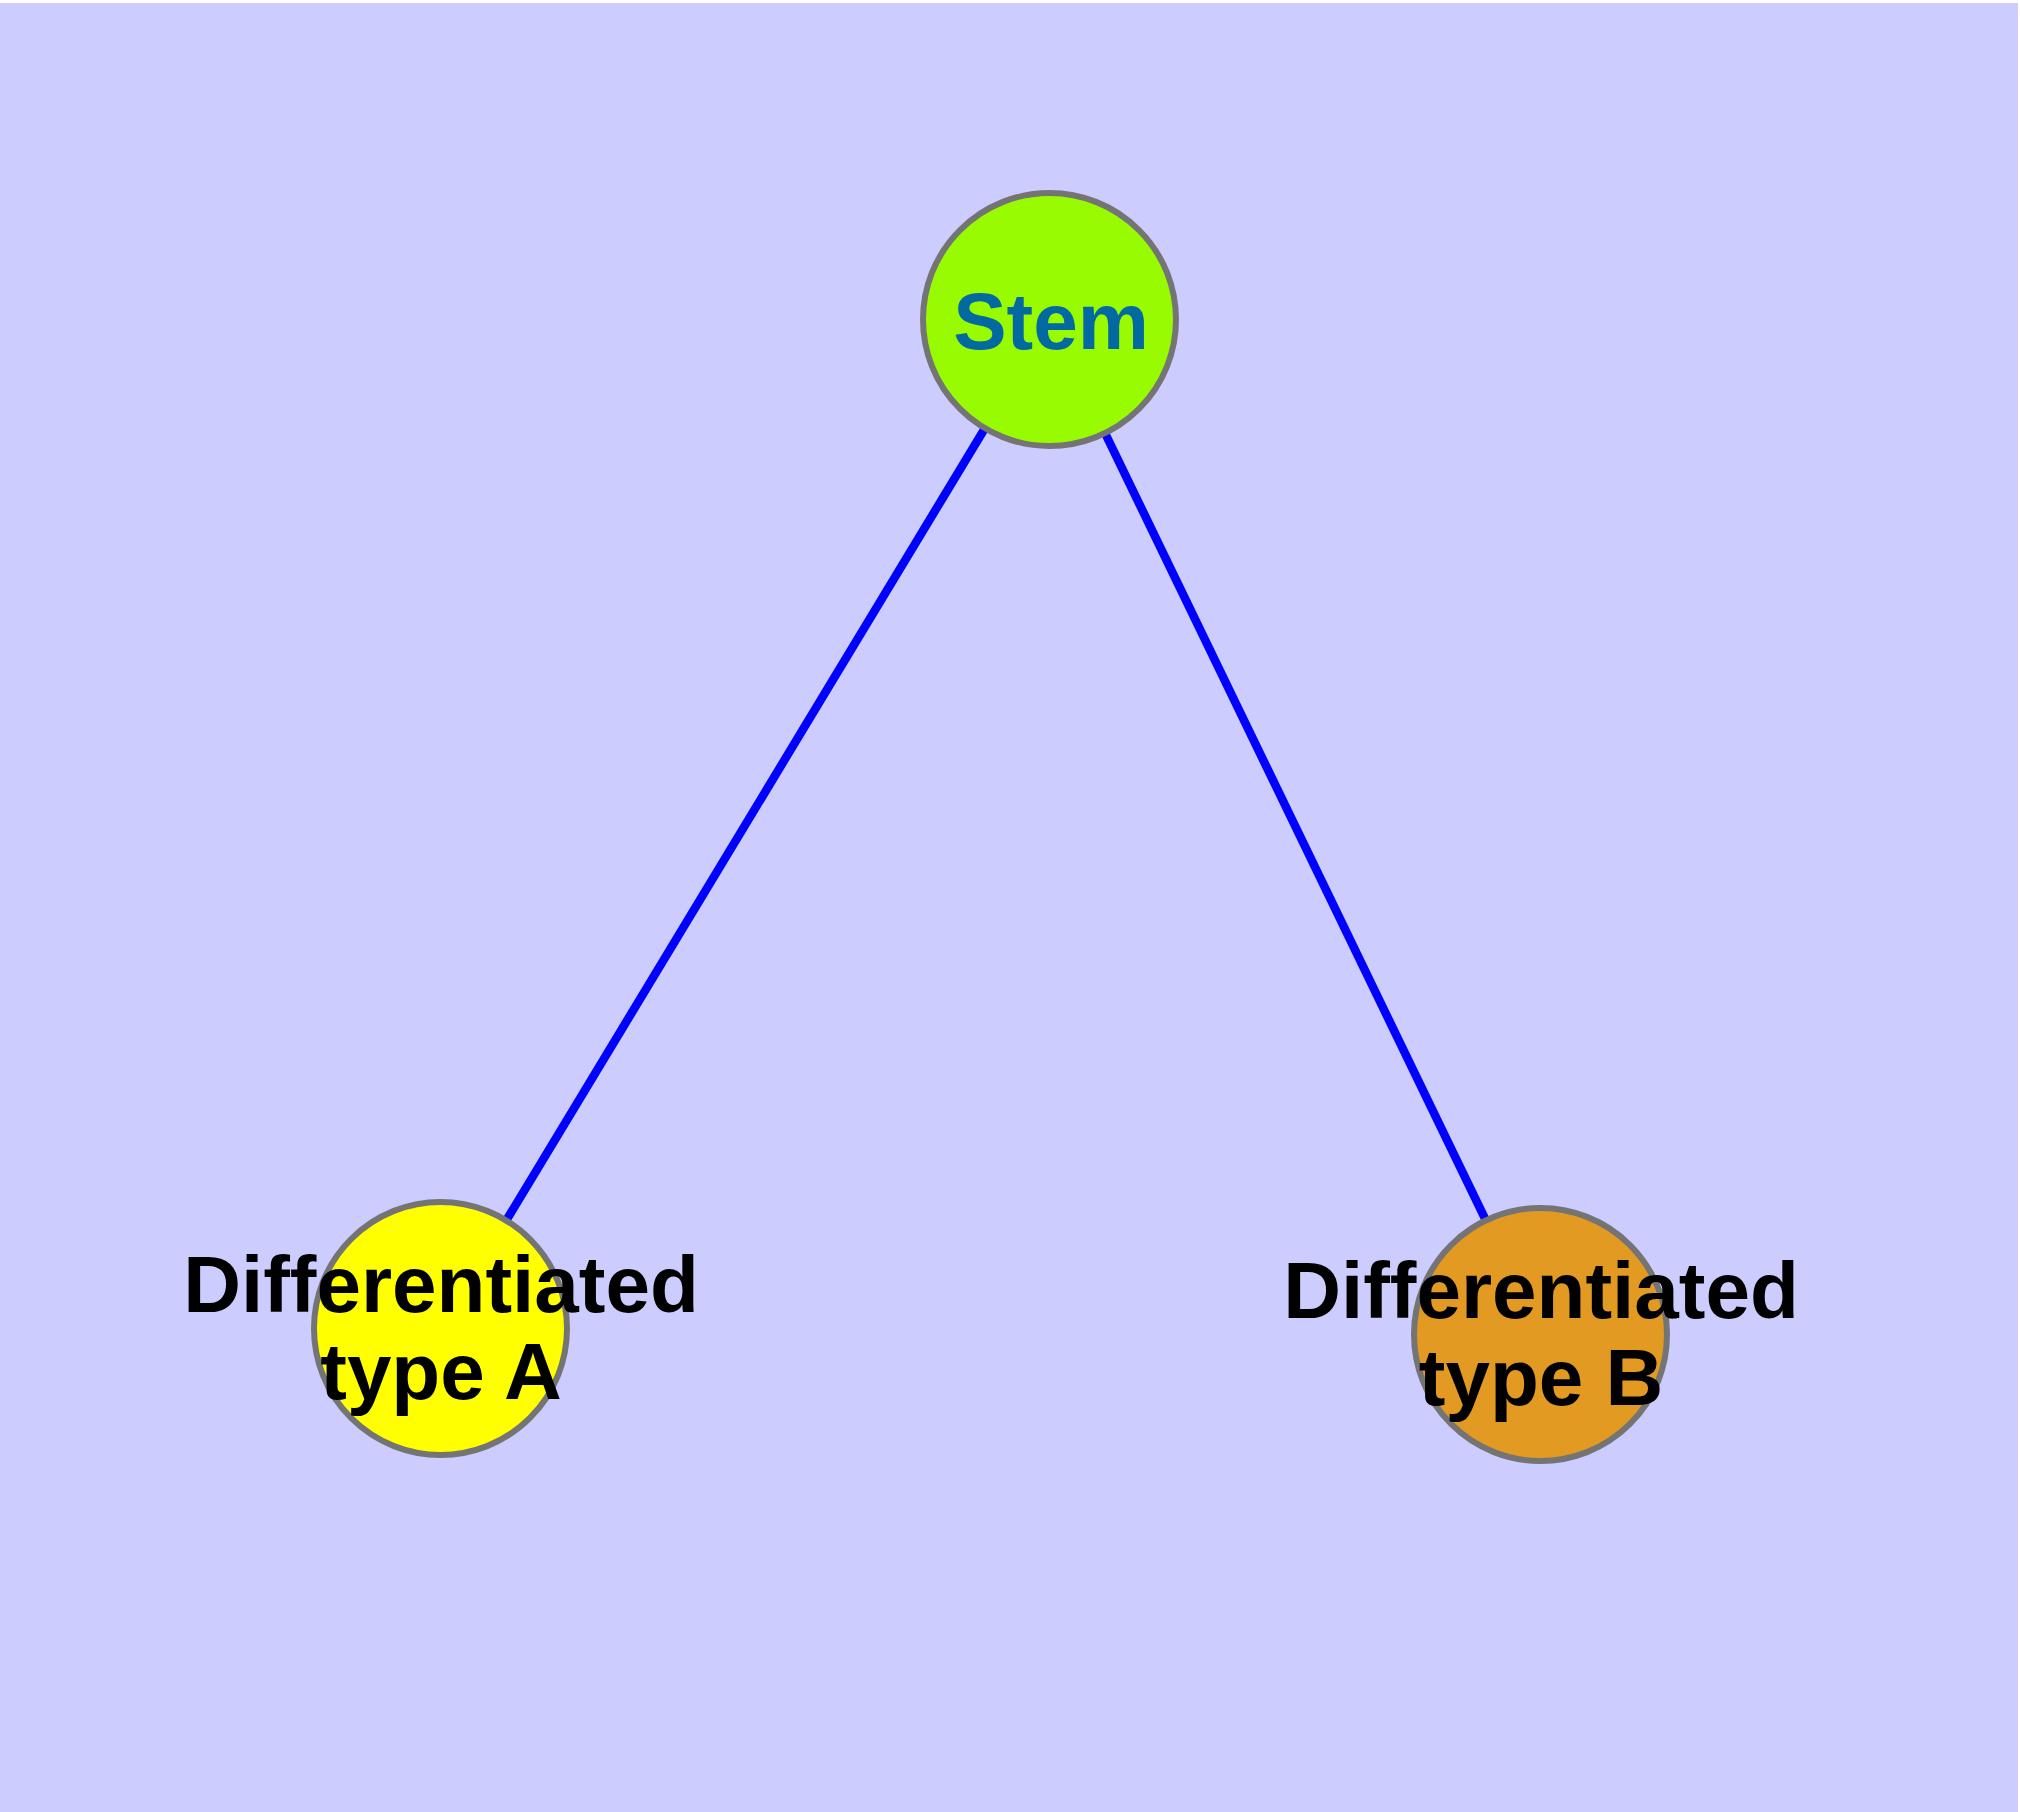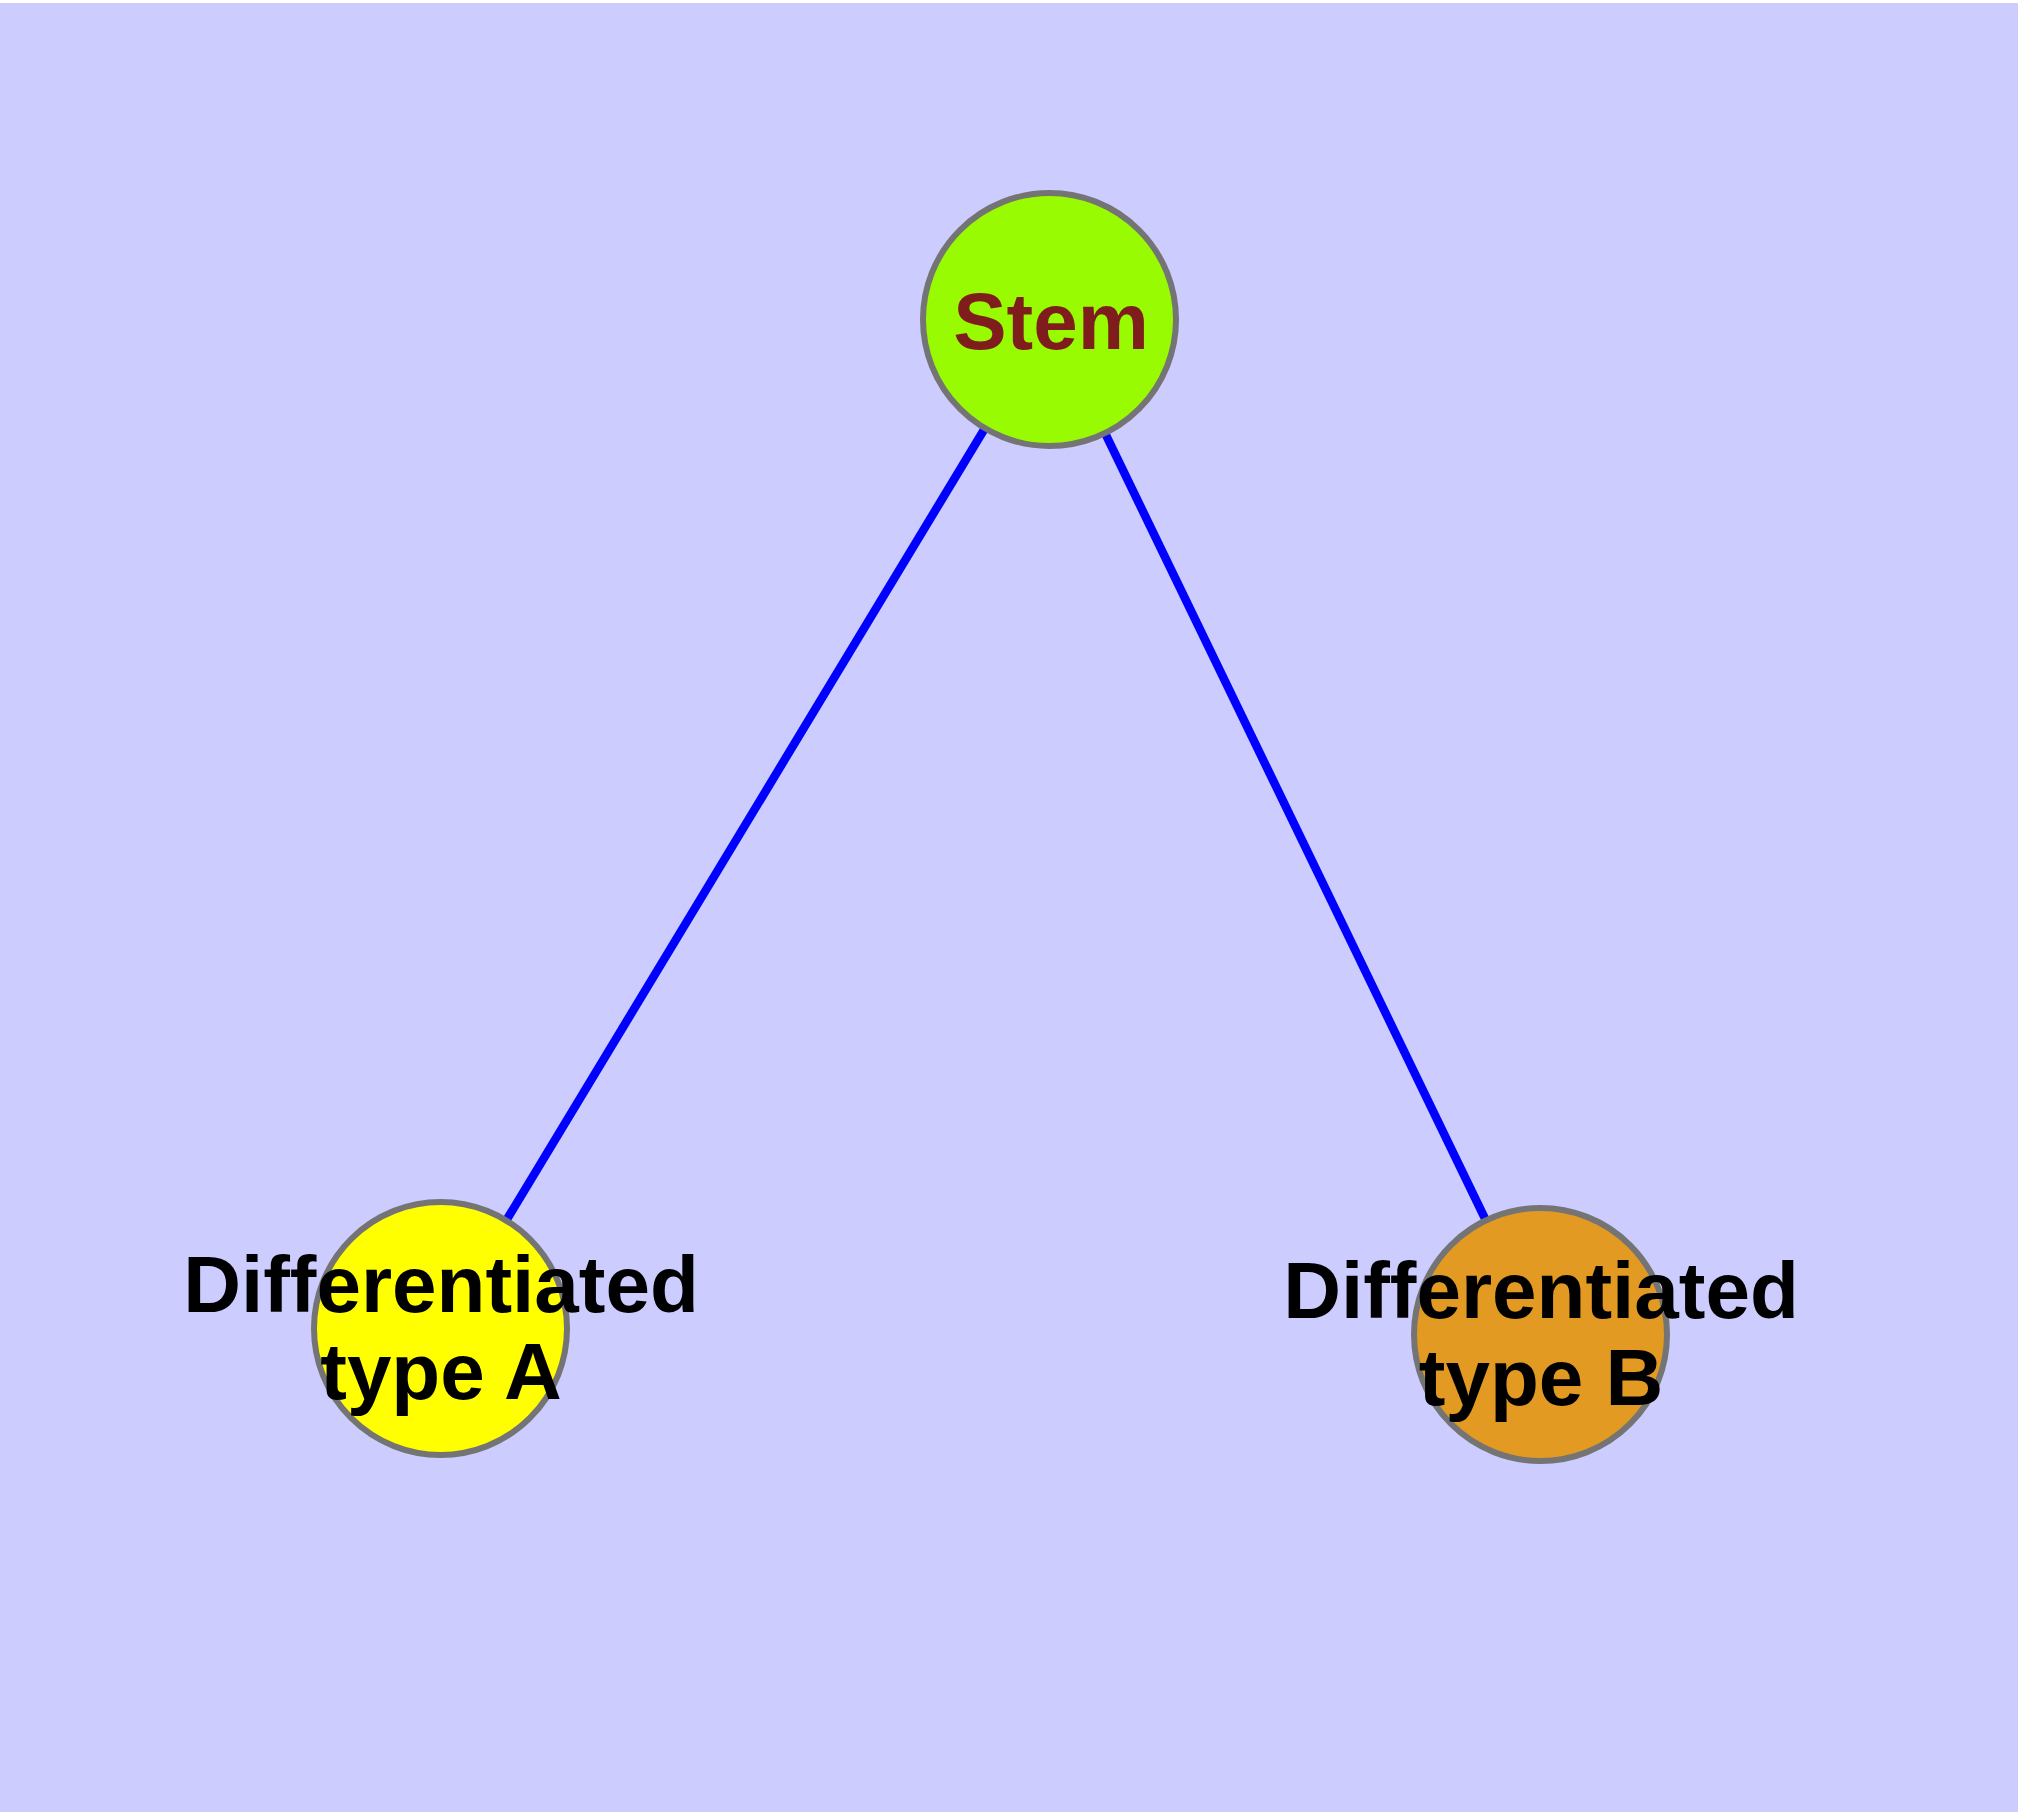--- a/index.html
+++ b/index.html
@@ -43,20 +43,20 @@
 
   <svg class="edges-layer" width="2021" height="1812" viewBox="0 0 2384 2138">
     <line x1="1239" y1="374" x2="520" y2="1564" stroke="#0000FF" stroke-width="10"></line>
     <line x1="1239" y1="374" x2="1818" y2="1571" stroke="#0000FF" stroke-width="10"></line>
   </svg>
 
   <div class="node" style="left: 920px; top: 187px; width: 259px; height: 259px; background: rgb(153, 251, 1); border: 6.8px solid rgb(116, 116, 116);"></div>
   <div class="node" style="left: 311px; top: 1196px; width: 259px; height: 259px; background: rgb(255, 255, 0); border: 6.8px solid rgb(116, 116, 116);"></div>
   <div class="node" style="left: 1411px; top: 1202px; width: 259px; height: 259px; background: rgb(226, 154, 34); border: 6.8px solid rgb(116, 116, 116);"></div>
 
-  <div class="node-label" style="left: 1051px; top: 318px; font-size: 80px; line-height: 87px; color: #7f1d1d;">Stem</div>
+  <div class="node-label" style="left: 1051px; top: 318px; font-size: 80px; line-height: 87px; color: #0369a1;">Stem</div>
   <div class="node-label" style="left: 441px; top: 1325px; font-size: 80px; line-height: 87px; color: rgb(0, 0, 0);">Differentiated
 type A</div>
   <div class="node-label" style="left: 1541px; top: 1331px; font-size: 80px; line-height: 87px; color: rgb(0, 0, 0);">Differentiated
 type B</div>
 
 </div>
 
 
 </body></html>

